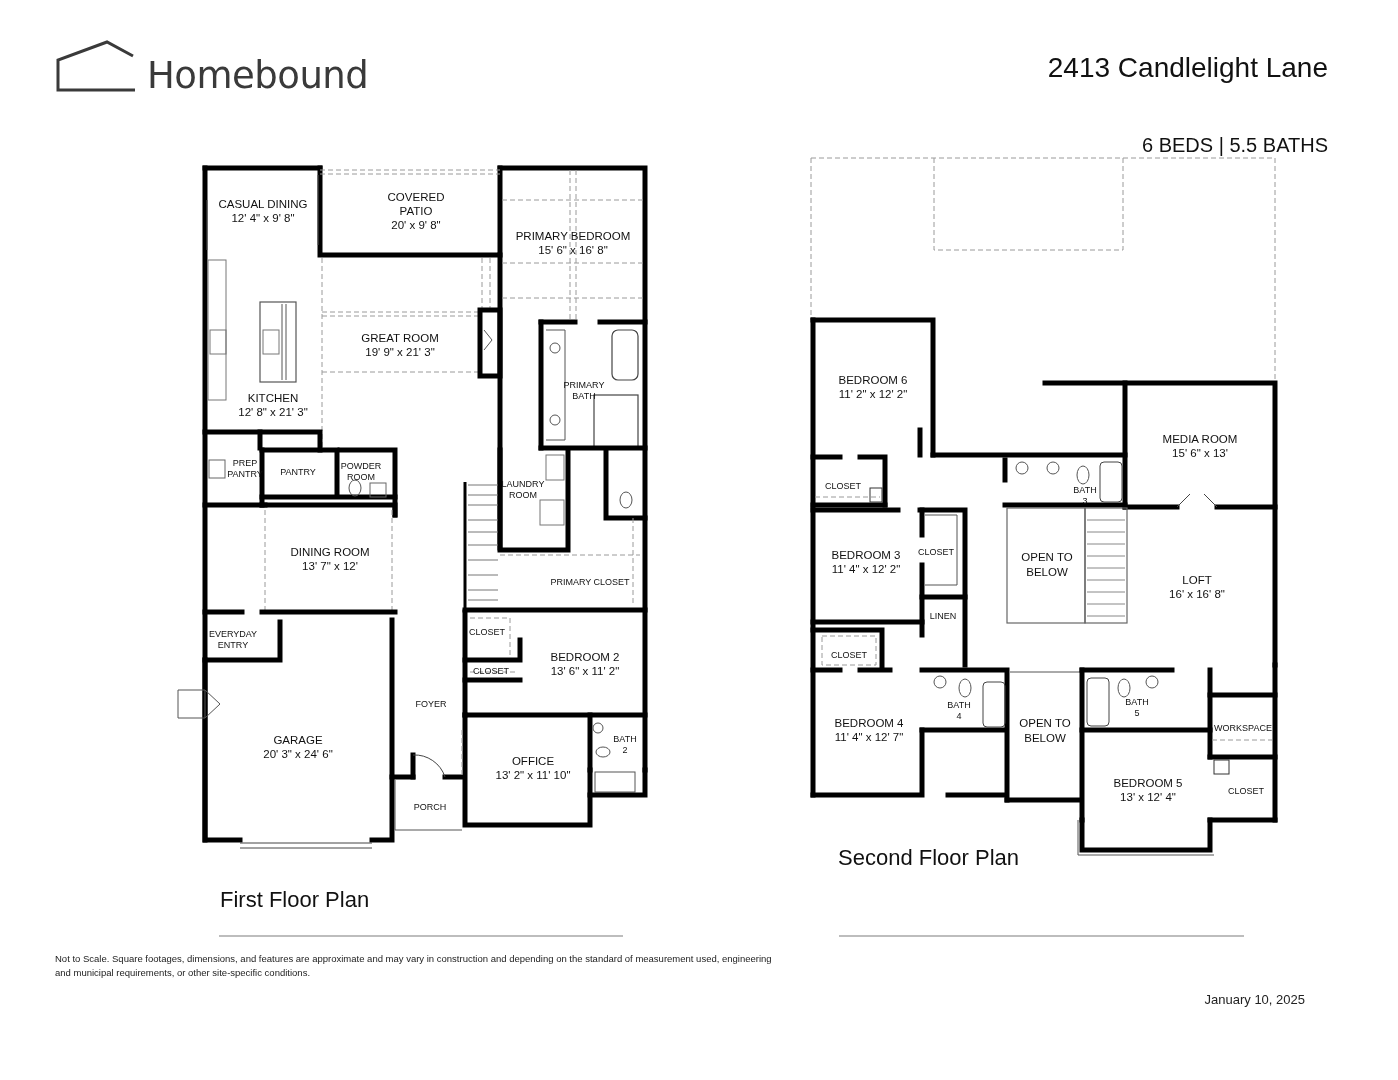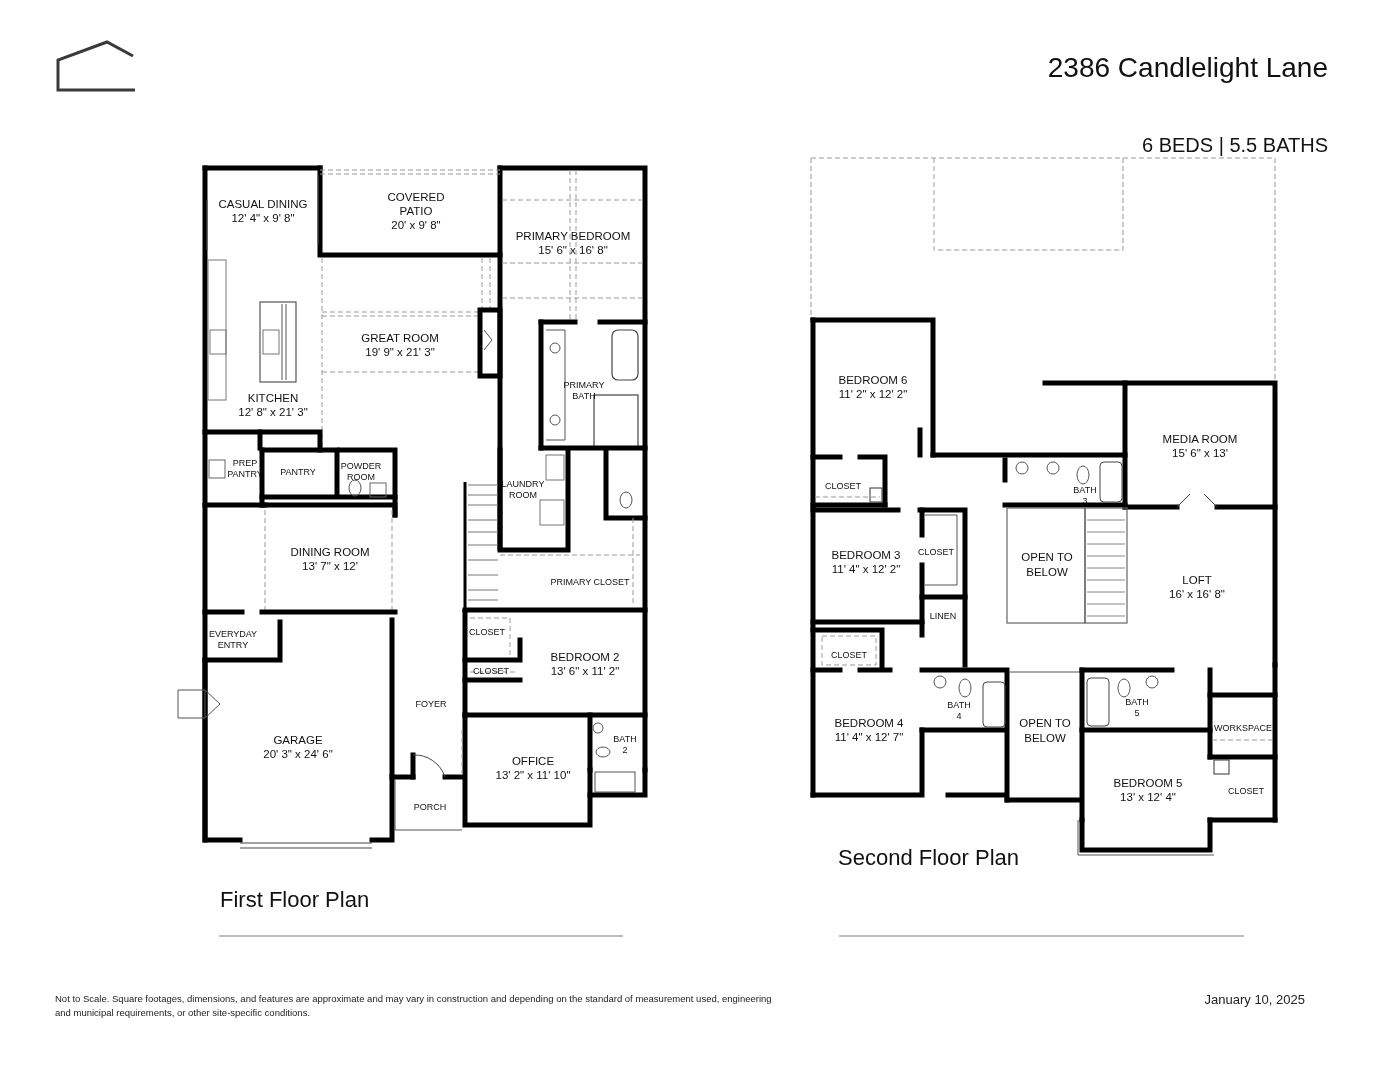--- a/index.html
+++ b/index.html
@@ -8,34 +8,35 @@
   .logo svg { display:block; }
   .logo-text { font-family:"DejaVu Sans", sans-serif; font-size:37px; color:#3a3a3a; letter-spacing:-0.5px; margin-left:10px; line-height:1; margin-bottom:-2px; }
   .addr { position:absolute; right:70px; top:52px; text-align:right; }
   .addr-title { font-family:"Liberation Sans", sans-serif; font-size:28px; color:#111; line-height:32px; }
   .addr-sub { font-family:"Liberation Sans", sans-serif; font-size:20px; color:#111; line-height:26px;margin-top:48px; }
   .plan-svg { position:absolute; left:0; top:0; }
   .room-label { font-family:"Liberation Sans", sans-serif; font-size:11.5px; fill:#111; text-anchor:middle; }
   .room-label-sm { font-family:"Liberation Sans", sans-serif; font-size:9px; fill:#111; text-anchor:middle; }
   .caption { position:absolute; font-family:"Liberation Sans", sans-serif; font-size:22px; color:#111; }
   .caption-rule { position:absolute; height:2px; background:#bdbdbd; }
-  .disclaimer { position:absolute; left:55px; top:992px; width:720px; font-size:9.5px; line-height:14px; color:#222; }
+  .disclaimer { position:absolute; left:55px; top:952px; width:720px; font-size:9.5px; line-height:14px; color:#222; }
   .date { position:absolute; right:93px; top:992px; font-size:13px; color:#222; }
 </style>
 </head>
 <body>
 
 <div class="logo">
   <svg width="82" height="52" viewBox="0 0 82 52">
     <polyline points="78,16 52,2 3,20 3,50 80,50" fill="none" stroke="#3a3a3a" stroke-width="3"></polyline>
   </svg>
+  <span class="logo-text">Homebound</span>
 </div>
 
 <div class="addr">
-  <div class="addr-title">2386 Candlelight Lane</div>
+  <div class="addr-title">2413 Candlelight Lane</div>
   <div class="addr-sub">6 BEDS | 5.5 BATHS</div>
 </div>
 
 <svg class="plan-svg" width="1398" height="1080" viewBox="0 0 1398 1080">
   <defs>
     <style>
       .w { stroke:#000; stroke-width:5; fill:none; stroke-linecap:square; }
       .wt { stroke:#000; stroke-width:3; fill:none; }
       .d { stroke:#9a9a9a; stroke-width:1; fill:none; stroke-dasharray:5 3; }
       .th { stroke:#555; stroke-width:1; fill:none; }

